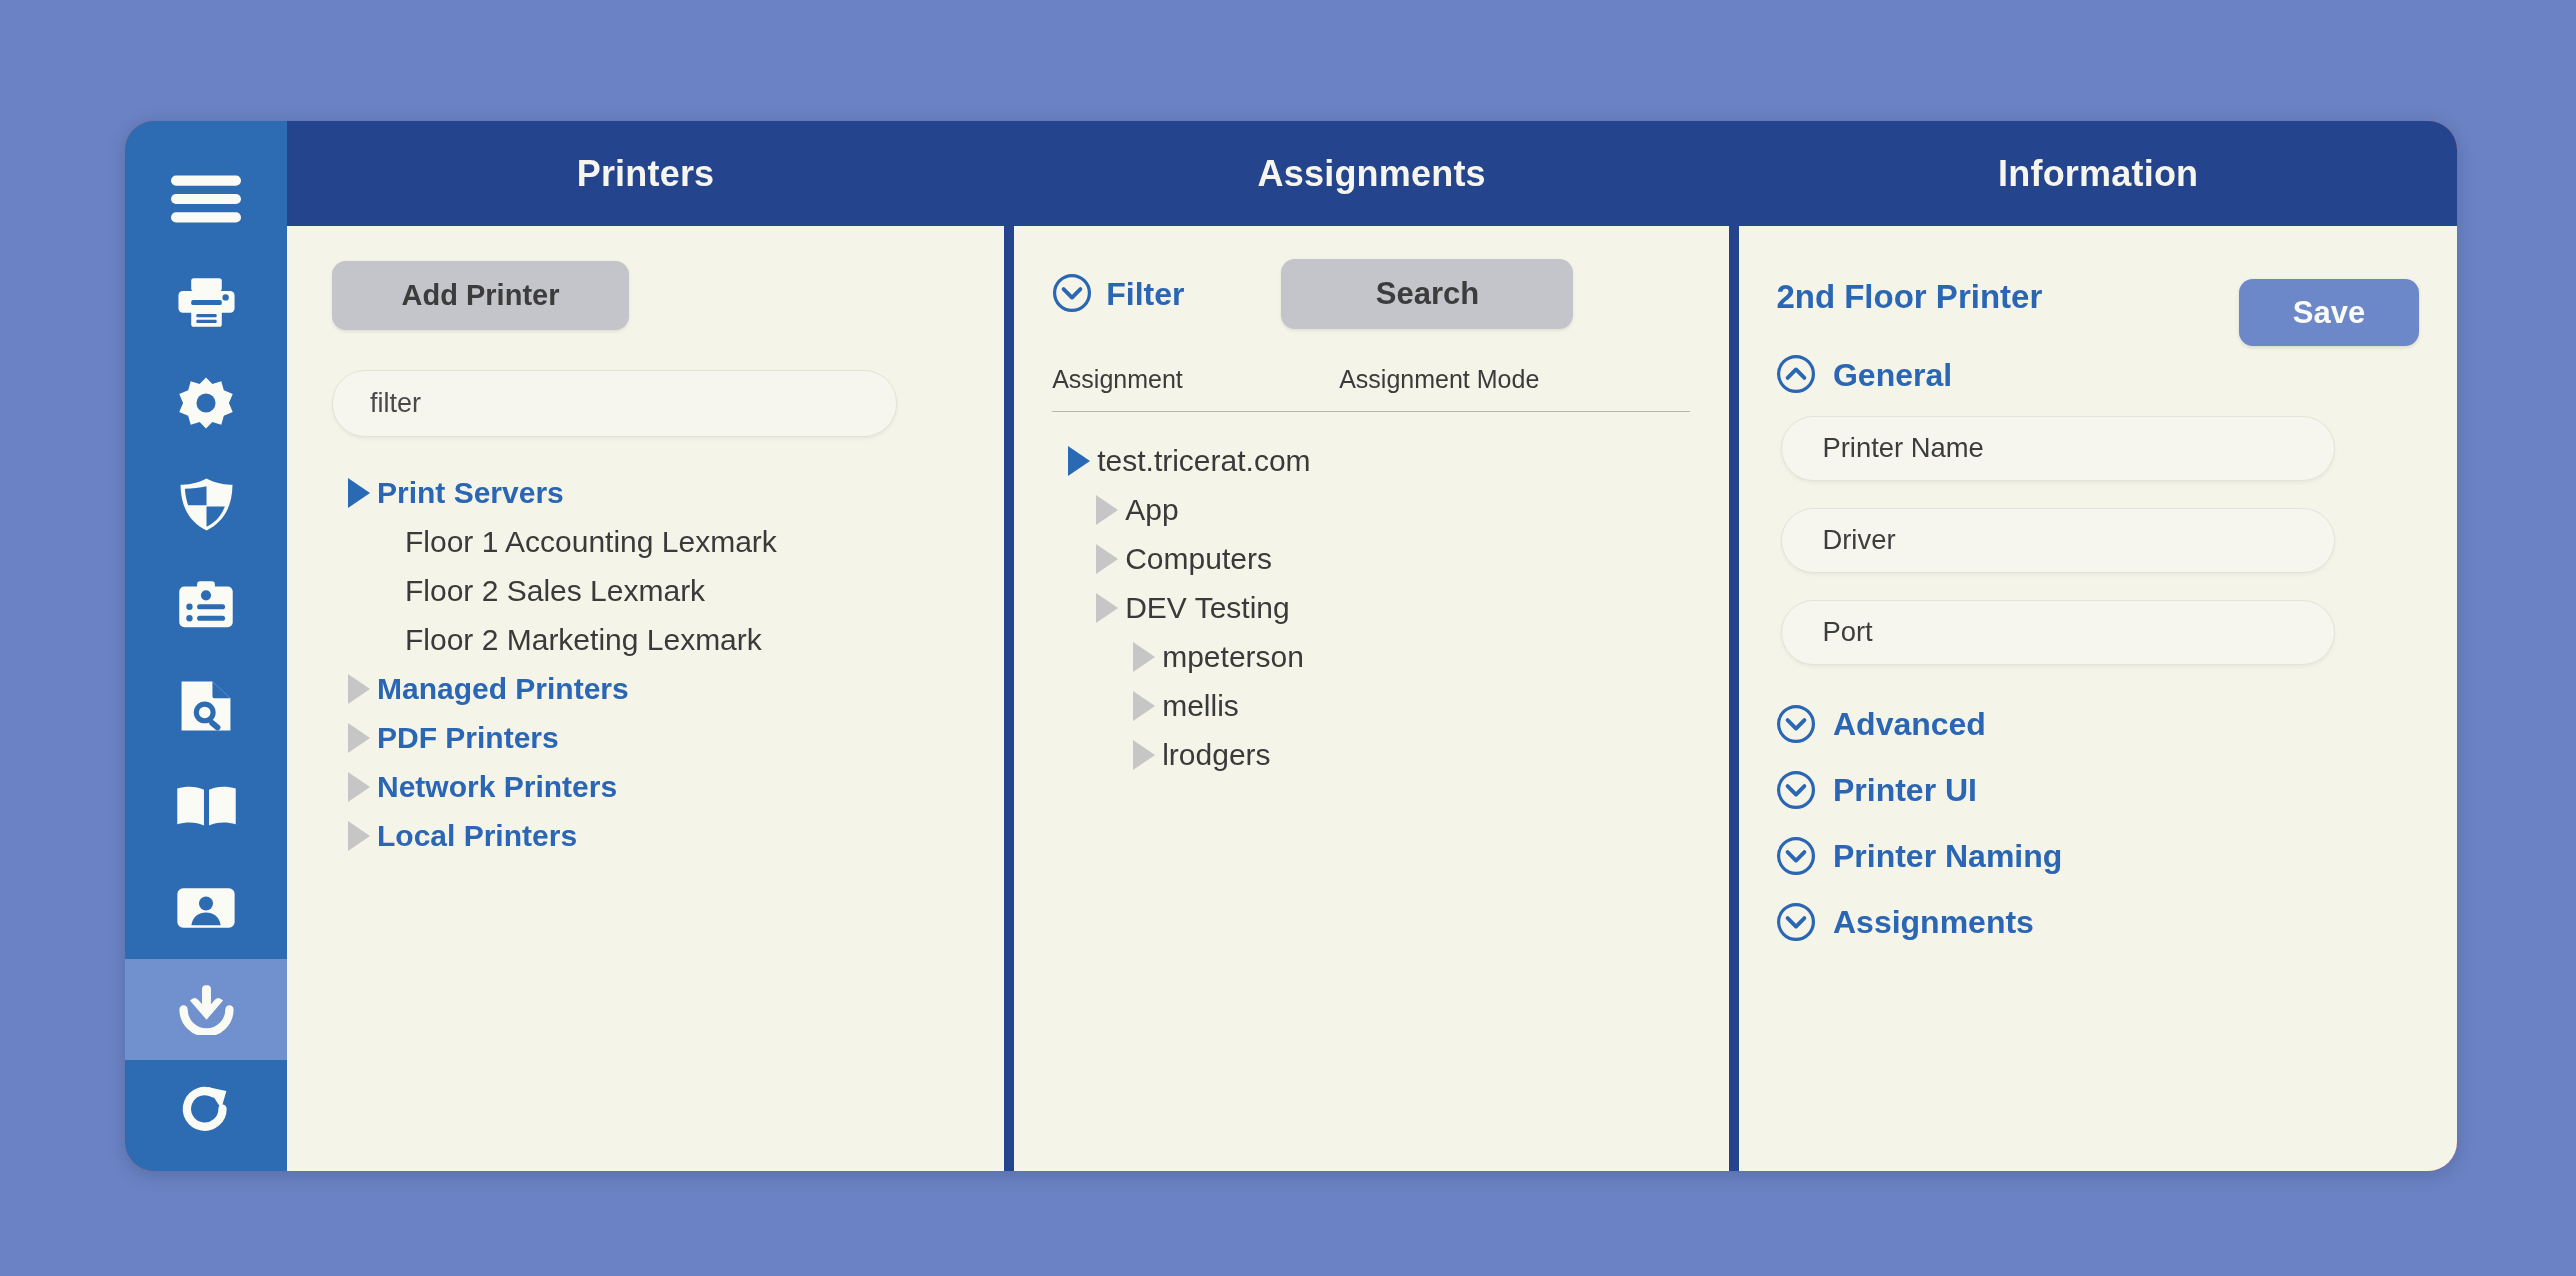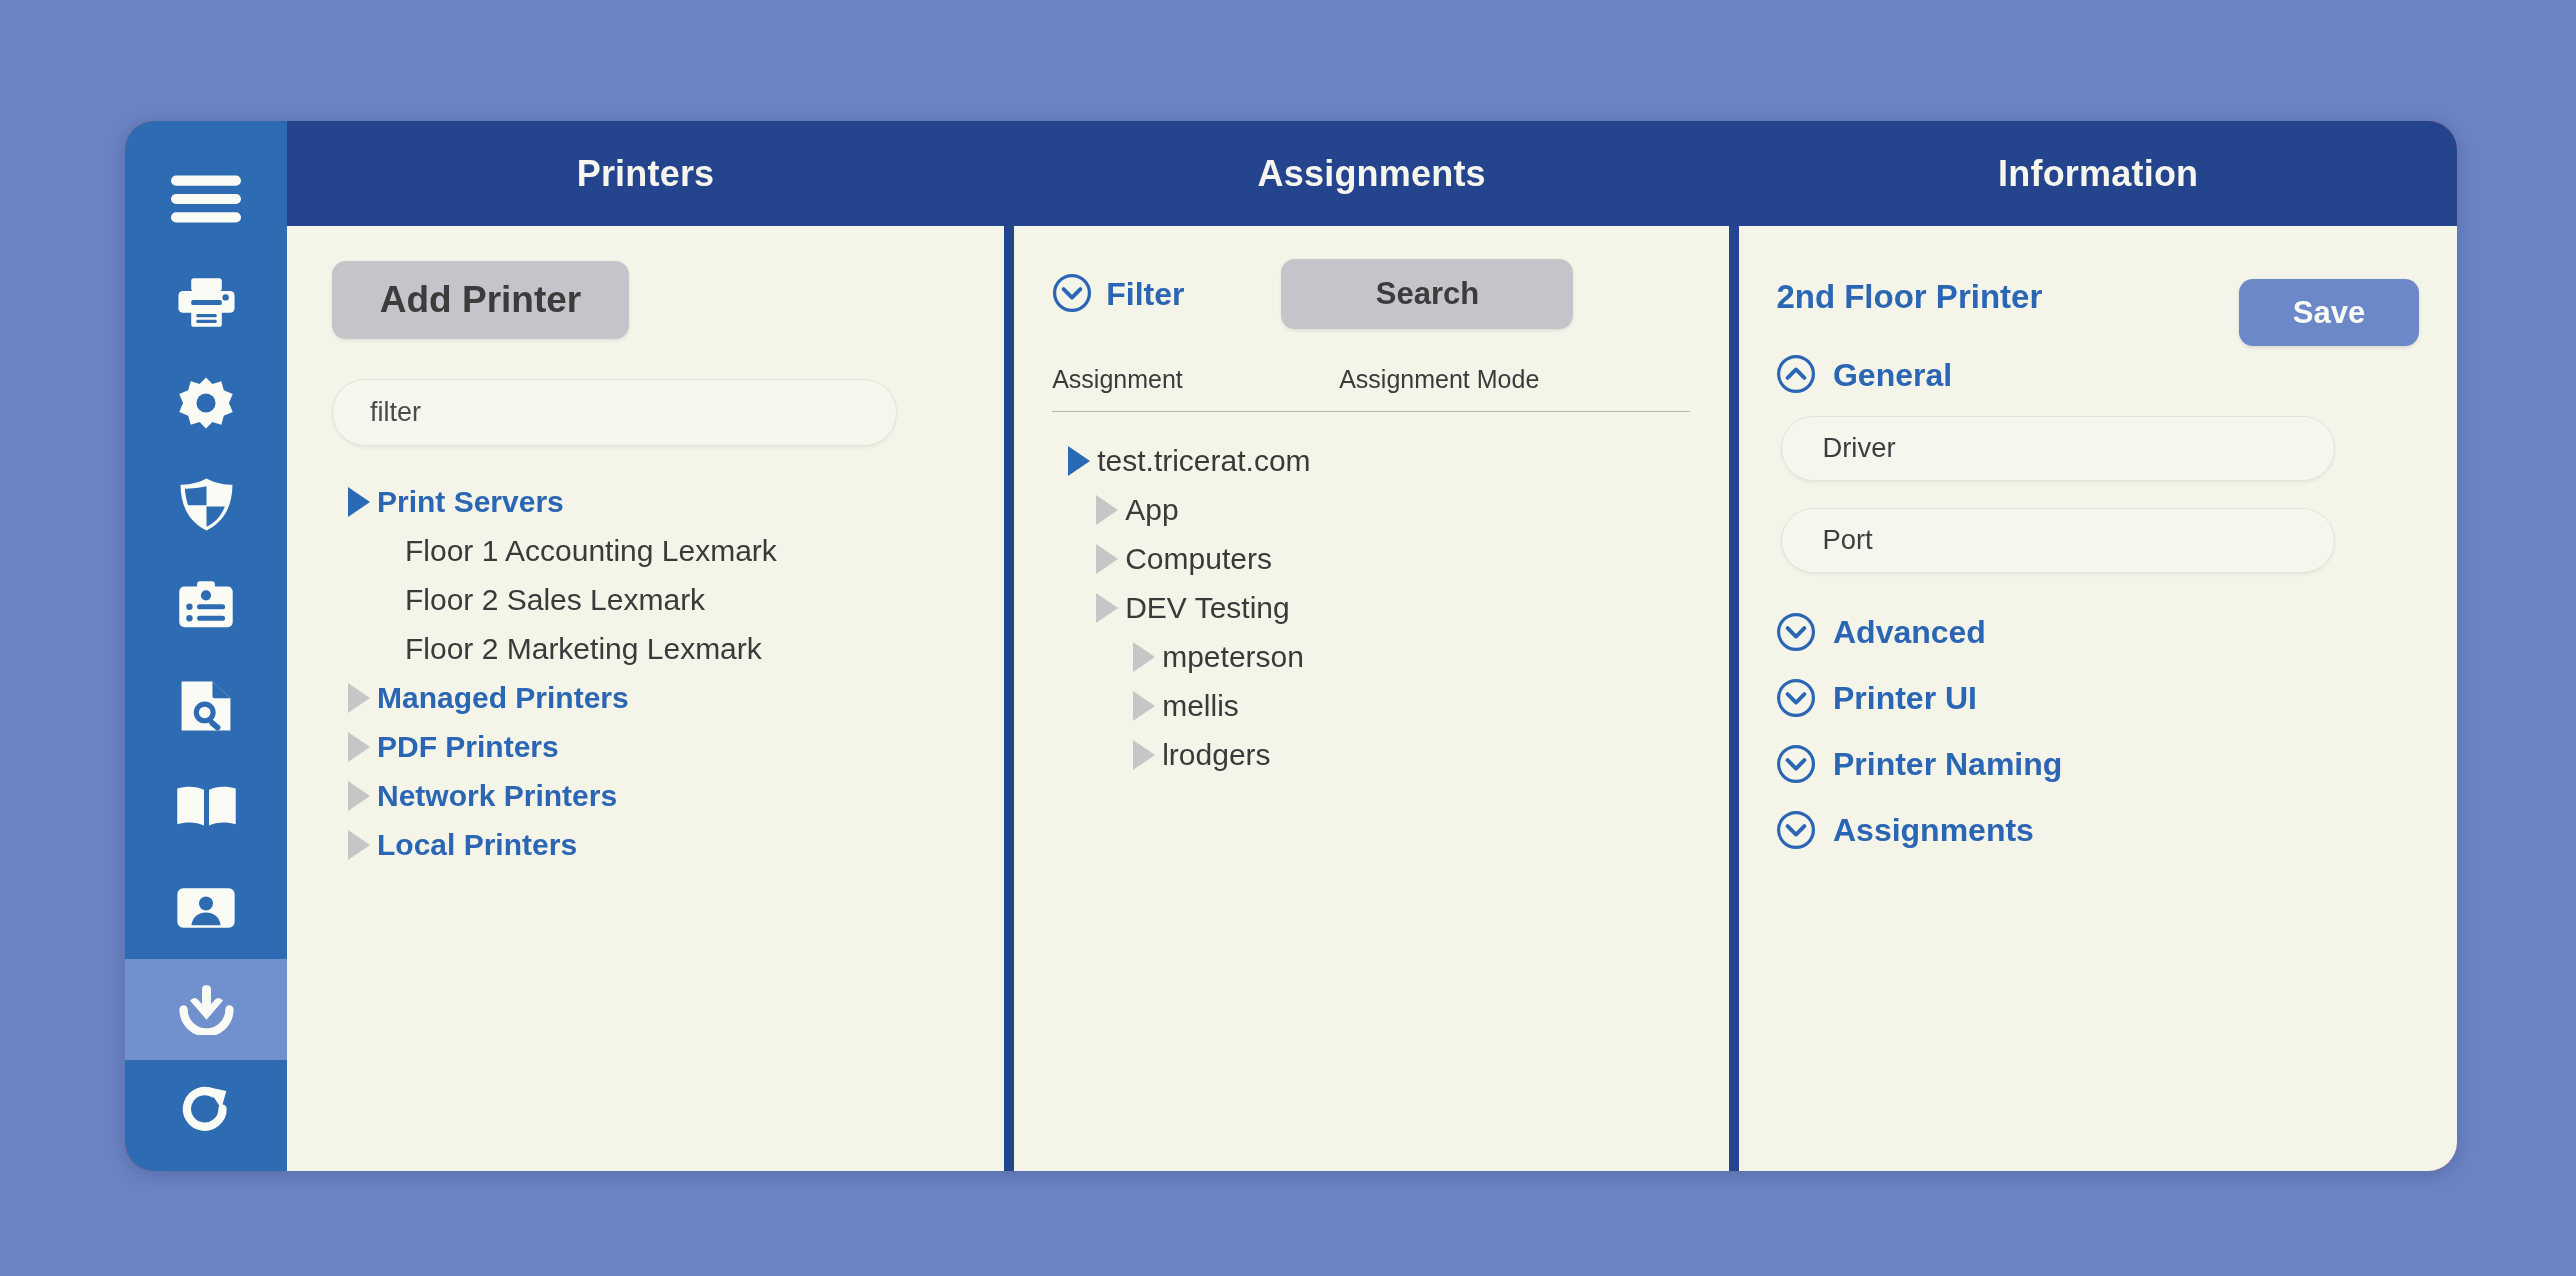--- a/index.html
+++ b/index.html
@@ -87,21 +87,21 @@
 
   
   .printers-inner { padding: 0 40px 0 45px; }
 
   .btn-gray {
     background: #c4c5ca;
     border: none;
     border-radius: 14px;
     color: #3c3c3c;
     font-family: "Liberation Sans", sans-serif;
-    font-size: 37px;
+    font-size: 29px;
     font-weight: bold;
     padding: 18px 0;
     width: 297px;
     text-align: center;
     cursor: pointer;
     box-shadow: 0 1.3px 3.2px rgba(0,0,0,.08);
   }
 
   .text-field {
     margin-top: 40px;
@@ -557,20 +557,23 @@
               <svg width="40" height="40" viewBox="0 0 62 62">
                 <circle cx="31" cy="31" r="27" fill="none" stroke="#2a66b4" stroke-width="5"></circle>
                 <path d="M18 37 L31 24 L44 37" fill="none" stroke="#2a66b4" stroke-width="6" stroke-linecap="round" stroke-linejoin="round"></path>
               </svg>
             </span>
             <span class="lbl">General</span>
           </div>
 
           <div class="info-fields">
             <div class="info-field">
+              <span>Printer Name</span>
+            </div>
+            <div class="info-field">
               <span>Driver</span>
             </div>
             <div class="info-field">
               <span>Port</span>
             </div>
           </div>
 
           <div class="sections-collapsed">
 
             <div class="section-row">

